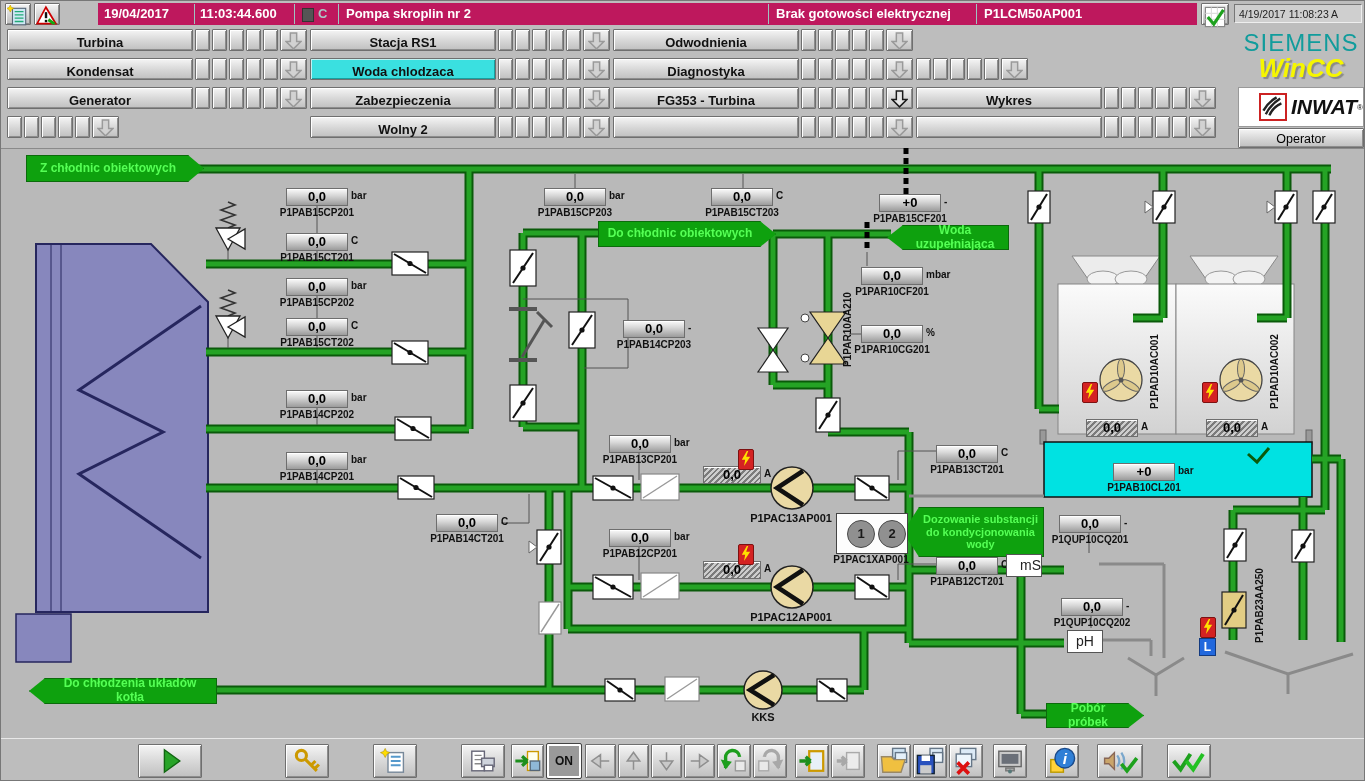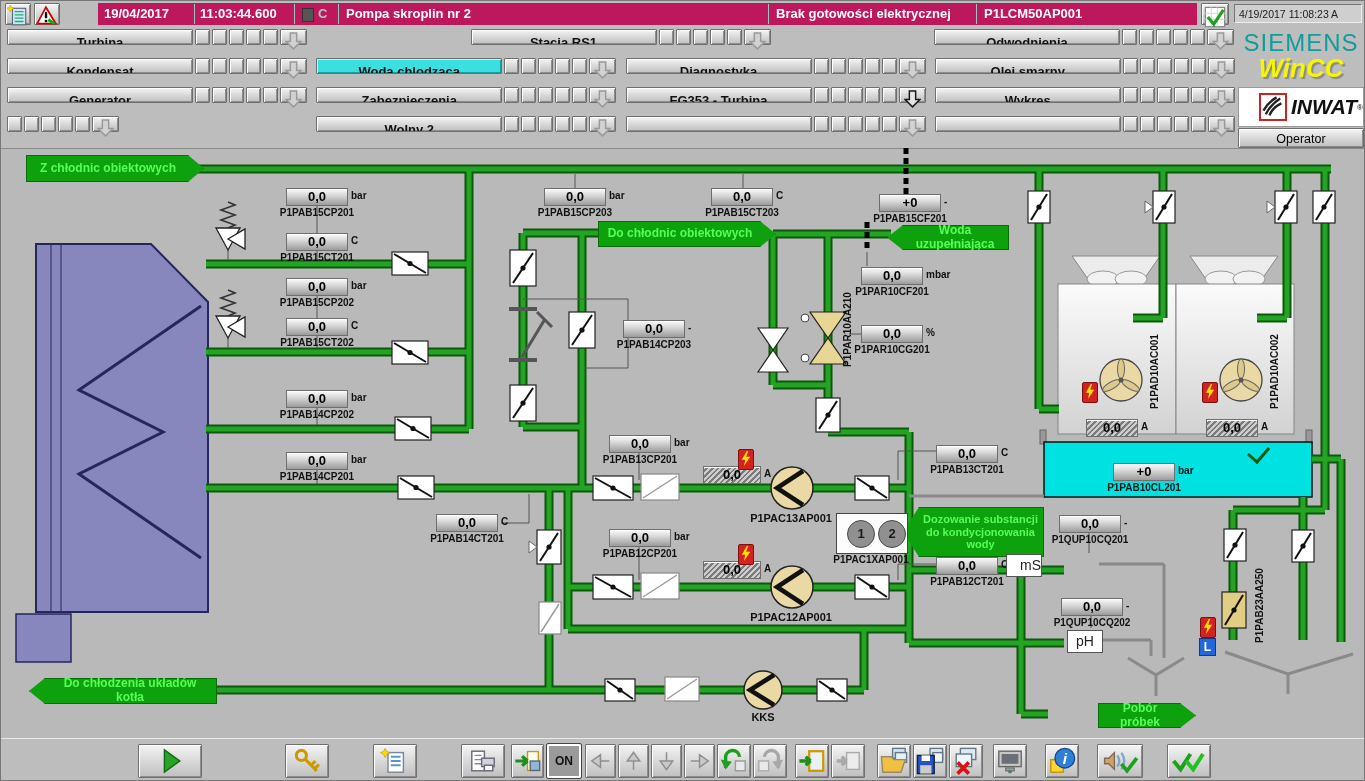--- a/index.html
+++ b/index.html
@@ -15,21 +15,21 @@
   .tealbar .seg{position:absolute;top:0;height:22px;line-height:22px;white-space:nowrap;}
   .vsep{position:absolute;top:1px;width:1px;height:20px;background:#9fc3c2;}
   .cbox i{display:inline-block;width:10px;height:12px;background:#555;border:1px solid #333;
           vertical-align:middle;margin-right:4px;}
   .cbox b{color:#a9c9c8;}
   .dtfield{position:absolute;left:1233px;top:3px;width:128px;height:19px;background:#cfcfcf;
            border:1px solid #777;border-bottom-color:#eee;border-right-color:#eee;
            font-size:10.5px;line-height:19px;padding-left:4px;color:#222;box-sizing:border-box;white-space:nowrap;}
   
   #nav{position:absolute;left:2px;top:28px;width:1232px;height:119px;}
-  .navrow{position:absolute;left:0;width:100%;height:16px;display:flex;gap:9px;padding-left:4px;box-sizing:border-box;justify-content:space-between;}
+  .navrow{position:absolute;left:0;width:100%;height:22px;display:flex;gap:2px;padding-left:4px;box-sizing:border-box;}
   .navgrp{display:flex;width:301px;gap:2px;}
   .navmain{flex:0 0 186px;font-weight:bold;font-size:13px;color:#111;text-align:center;line-height:24px;
            cursor:pointer;overflow:hidden;white-space:nowrap;}
   .navmain.active{background:#3ae0e0;box-shadow:inset 1px 1px 0 #bff4f4,inset -1px -1px 0 #18a0a0;}
   .navsq{flex:0 0 15px;cursor:pointer;}
   .navarr{flex:0 0 27px;cursor:pointer;padding:1px 4px;box-sizing:border-box;}
   .navarr svg{width:100%;height:20px;}
   
   #brand{position:absolute;left:1236px;top:28px;width:128px;height:119px;}
   .siemens{font-weight:normal;font-size:24px;letter-spacing:1px;text-align:center;}
@@ -180,21 +180,20 @@
           <button class="navsq bev"></button>
           <button class="navsq bev"></button>
           <button class="navsq bev"></button>
           <button class="navsq bev"></button>
           <button class="navsq bev"></button>
           <button class="navarr bev"><svg viewBox="0 0 16 19">
               <path d="M5 2h6v8h4l-7 7-7-7h4z" fill="#d2d2d2" stroke="#9a9a9a" stroke-width="1.4"></path>
             </svg></button>
         </div>
         <div class="navgrp">
-          <button class="navmain bev">Olej smarny</button>
           <button class="navsq bev"></button>
           <button class="navsq bev"></button>
           <button class="navsq bev"></button>
           <button class="navsq bev"></button>
           <button class="navsq bev"></button>
           <button class="navarr bev"><svg viewBox="0 0 16 19">
               <path d="M5 2h6v8h4l-7 7-7-7h4z" fill="#d2d2d2" stroke="#9a9a9a" stroke-width="1.4"></path>
             </svg></button>
         </div>
       </div>
@@ -751,21 +750,21 @@
       </div>
       <div class="ov disp" style="left: 1205px; top: 270px; position: absolute; width: 52px;">
         <div class="vb hatch">0,0</div>
         <span class="unit">A</span>
       </div>
       <div class="ov flowlab" style="left: 25px; top: 6px; position: absolute; width: 178px; height: 27px; background: rgb(14, 161, 14); color: rgb(85, 255, 85); border: 1px solid rgb(11, 107, 11); clip-path: polygon(0px 0px, calc(100% - 16px) 0px, 100% 50%, calc(100% - 16px) 100%, 0px 100%); padding: 0px 18px 0px 4px; box-sizing: border-box;">Z chłodnic obiektowych</div>
       <div class="ov flowlab" style="left: 597px; top: 72px; position: absolute; width: 178px; height: 26px; background: rgb(14, 161, 14); color: rgb(85, 255, 85); border: 1px solid rgb(11, 107, 11); clip-path: polygon(0px 0px, calc(100% - 16px) 0px, 100% 50%, calc(100% - 16px) 100%, 0px 100%); padding: 0px 18px 0px 4px; box-sizing: border-box;">Do chłodnic obiektowych</div>
       <div class="ov flowlab" style="left: 886px; top: 76px; position: absolute; width: 122px; height: 25px; background: rgb(14, 161, 14); color: rgb(85, 255, 85); border: 1px solid rgb(11, 107, 11); clip-path: polygon(16px 0px, 100% 0px, 100% 100%, 16px 100%, 0px 50%); padding: 0px 4px 0px 18px; box-sizing: border-box;">Woda uzupełniająca</div>
       <div class="ov flowlab small" style="left: 902px; top: 358px; position: absolute; width: 141px; height: 50px; background: rgb(14, 161, 14); color: rgb(85, 255, 85); border: 1px solid rgb(11, 107, 11); clip-path: polygon(16px 0px, 100% 0px, 100% 100%, 16px 100%, 0px 50%); padding: 0px 4px 0px 18px; box-sizing: border-box;">Dozowanie substancji do kondycjonowania wody</div>
       <div class="ov flowlab" style="left: 28px; top: 529px; position: absolute; width: 188px; height: 26px; background: rgb(14, 161, 14); color: rgb(85, 255, 85); border: 1px solid rgb(11, 107, 11); clip-path: polygon(16px 0px, 100% 0px, 100% 100%, 16px 100%, 0px 50%); padding: 0px 4px 0px 18px; box-sizing: border-box;">Do chłodzenia układów kotła</div>
-      <div class="ov flowlab" style="left: 1097px; top: 554px; position: absolute; width: 98px; height: 25px; background: rgb(14, 161, 14); color: rgb(85, 255, 85); border: 1px solid rgb(11, 107, 11); clip-path: polygon(0px 0px, calc(100% - 16px) 0px, 100% 50%, calc(100% - 16px) 100%, 0px 100%); padding: 0px 18px 0px 4px; box-sizing: border-box;">Pobór próbek</div>
+      <div class="ov flowlab" style="left: 1045px; top: 554px; position: absolute; width: 98px; height: 25px; background: rgb(14, 161, 14); color: rgb(85, 255, 85); border: 1px solid rgb(11, 107, 11); clip-path: polygon(0px 0px, calc(100% - 16px) 0px, 100% 50%, calc(100% - 16px) 100%, 0px 100%); padding: 0px 18px 0px 4px; box-sizing: border-box;">Pobór próbek</div>
       <div class="ov eqlab" style="left: 790px; top: 363px; position: absolute; transform: translateX(-50%);">P1PAC13AP001</div>
       <div class="ov eqlab" style="left: 790px; top: 462px; position: absolute; transform: translateX(-50%);">P1PAC12AP001</div>
       <div class="ov eqlab" style="left: 762px; top: 562px; position: absolute; transform: translateX(-50%);">KKS</div>
       <div class="ov vlab" style="left: 786px; top: 175px; position: absolute;">P1PAR10AA210</div>
       <div class="ov vlab" style="left: 1093px; top: 217px; position: absolute;">P1PAD10AC001</div>
       <div class="ov vlab" style="left: 1213px; top: 217px; position: absolute;">P1PAD10AC002</div>
       <div class="ov vlab" style="left: 1198px; top: 451px; position: absolute;">P1PAB23AA250</div>
       <div class="ov alyz" style="left: 1005px; top: 405px; position: absolute; width: 34px; height: 21px; line-height: 21px; text-align: right;">mS</div>
       <div class="ov alyz" style="left: 1066px; top: 481px; position: absolute; width: 34px; height: 21px; line-height: 21px;">pH</div>
       <div class="ov dosebox" style="left: 835px; top: 364px; position: absolute; width: 70px; height: 39px;">

